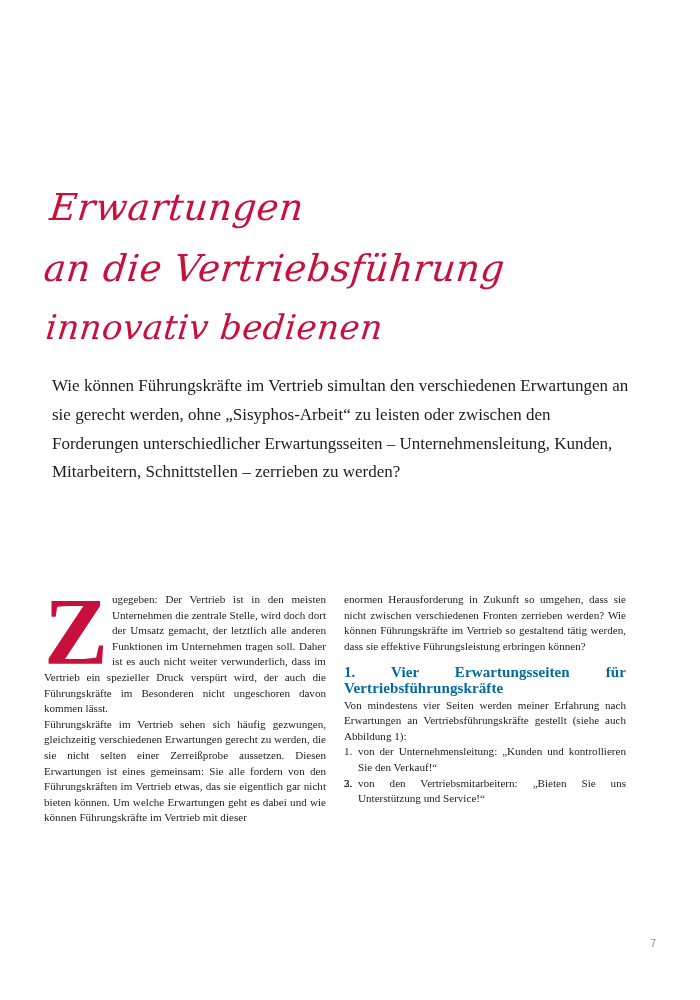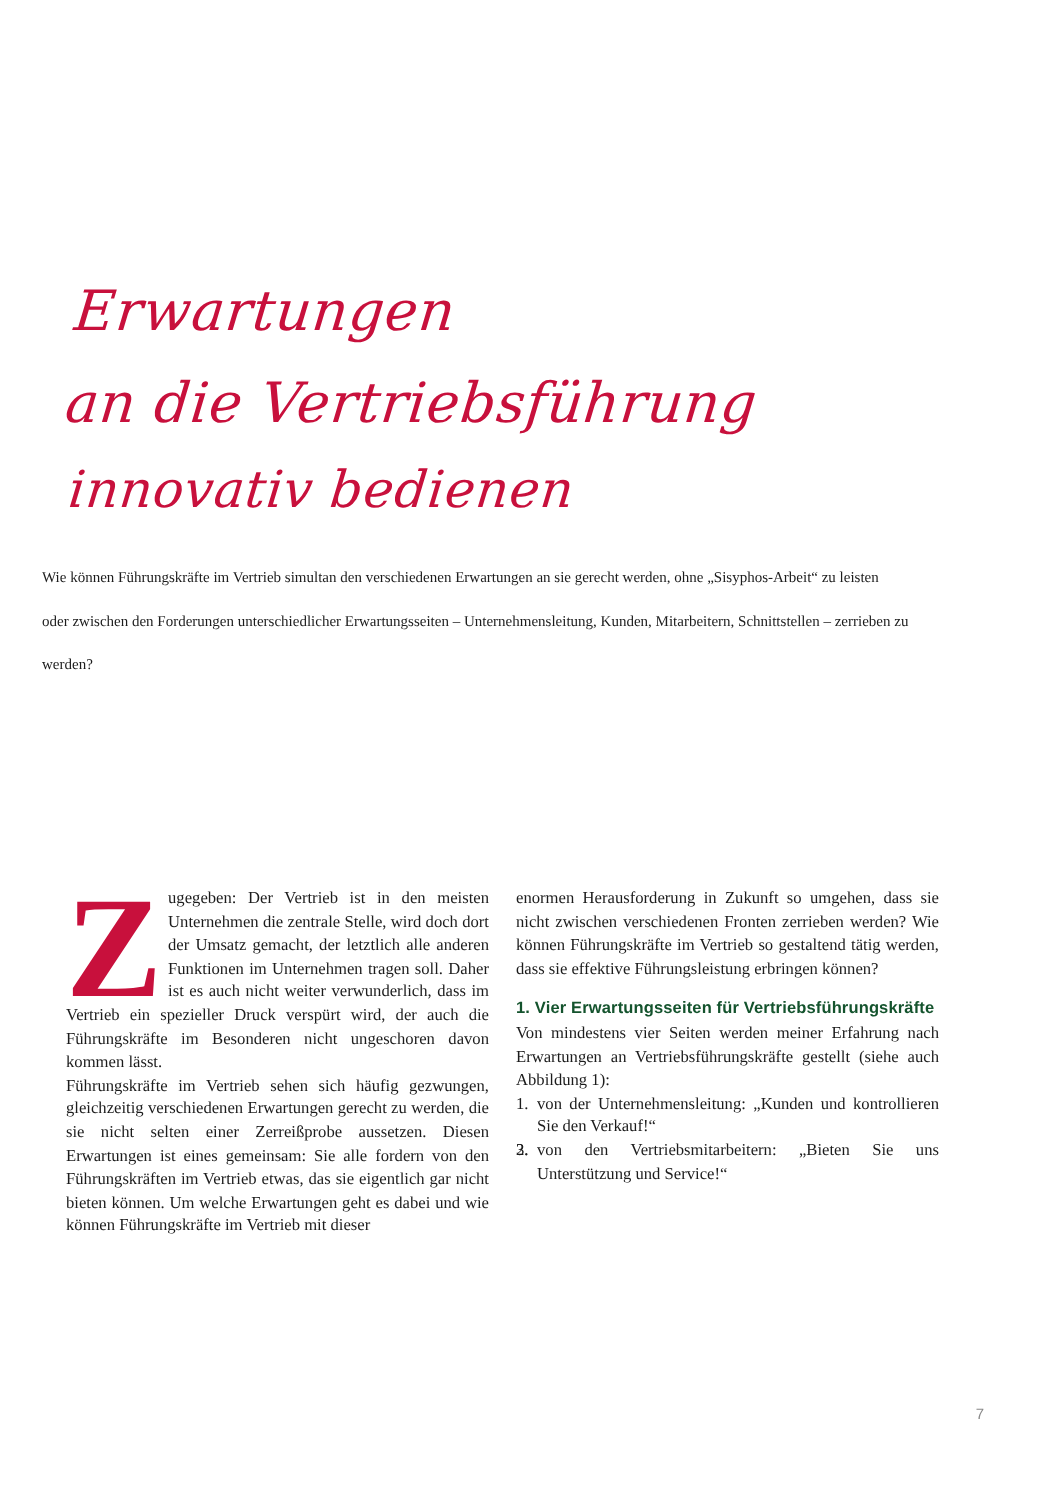--- a/index.html
+++ b/index.html
@@ -55,24 +55,24 @@
   .title-line-3 {
     font-size: 34px;
     line-height: 41px;
     margin-top: 16px;
     margin-left: 2px;
   }
 
   
   .intro {
     position: absolute;
-    left: 28px;
+    left: 52px;
     top: 372px;
     width: 578px;
-    font-size: 10px;
+    font-size: 17px;
     line-height: 28.8px;
     text-align: left;
     color: #1c1c1c;
   }
   .intro p { margin: 0; }
 
   
   .columns {
     position: absolute;
     left: 44px;
@@ -106,24 +106,24 @@
     font-family: "Liberation Serif", serif;
     font-weight: 700;
     font-size: 96px;
     line-height: 0.79;
     margin: 2px 4px 0 0;
     padding: 0;
   }
 
   
   .section-heading {
-    color: #14532d;
-    font-family: Liberation Sans, sans-serif;
+    color: #0369a1;
+    font-family: Liberation Serif, serif;
     font-weight: 700;
-    font-size: 11px;
+    font-size: 15px;
     line-height: 15.6px;
     margin: 11px 0 1px 0;
     letter-spacing: 0.1px;
   }
 
   
   .numlist {
     margin: 0;
     padding: 0;
     list-style: none;

